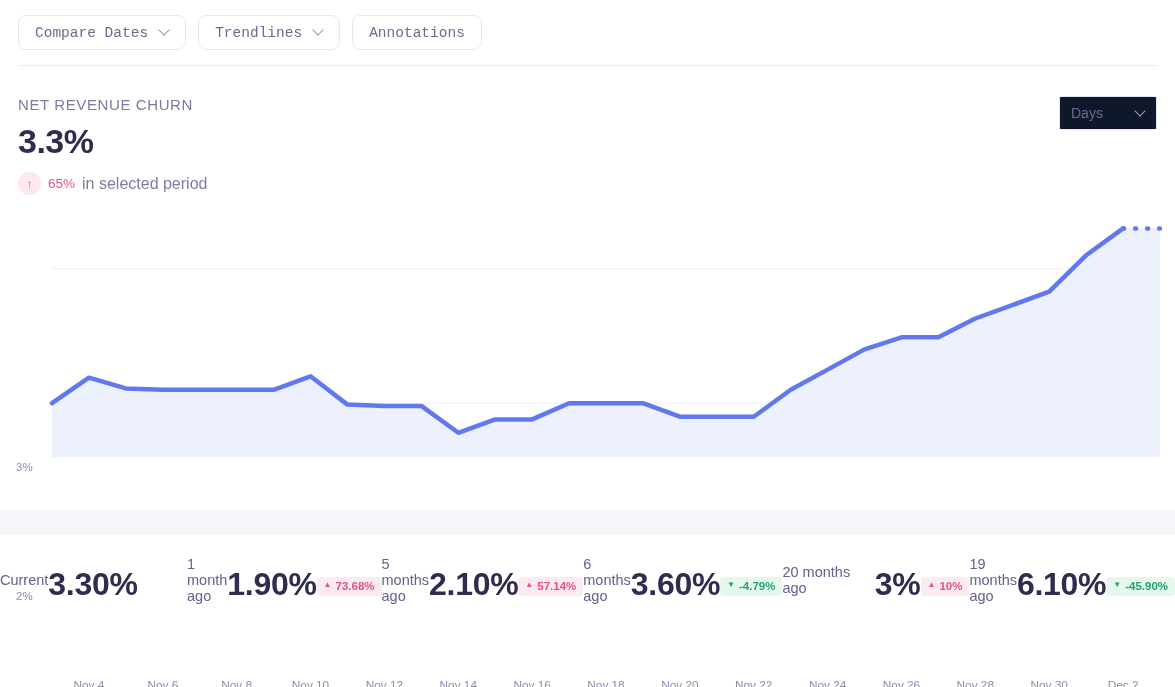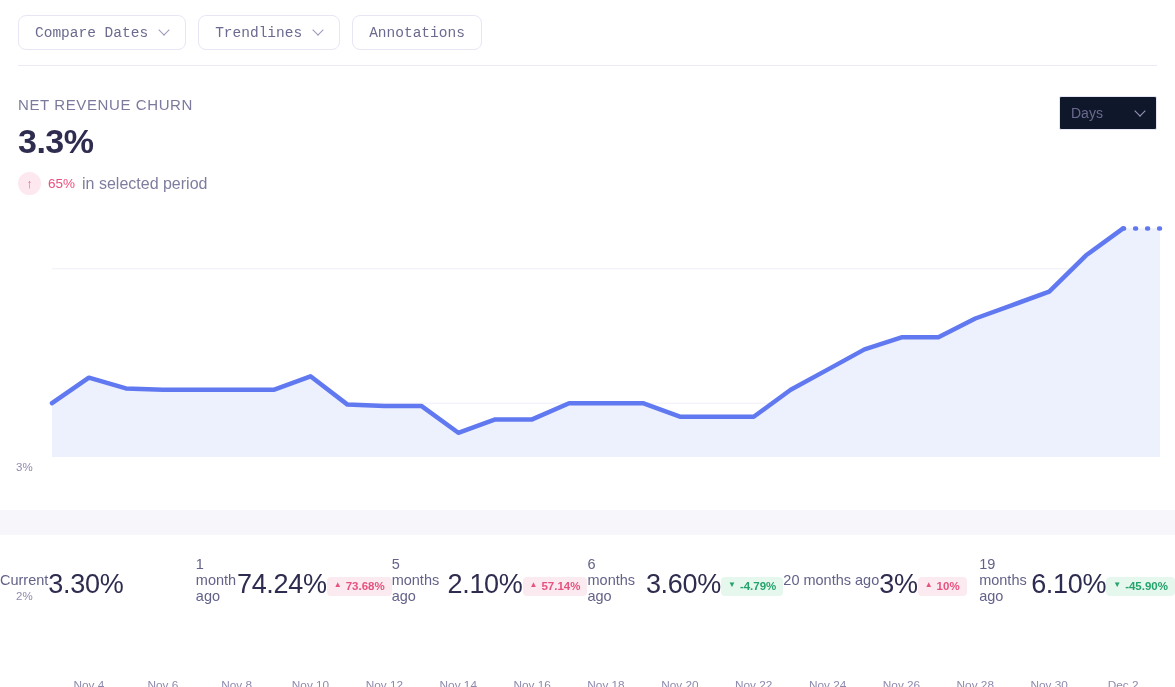--- a/index.html
+++ b/index.html
@@ -69,21 +69,21 @@
   }
 
   
   .band { position: absolute; left: 0; top: 510px; width: 1175px; height: 25px; background: #f7f6fb; }
   .cards {
     position: absolute; left: 0; top: 556px; width: 1175px;
     display: flex;
   }
   .card { flex: 1; display: flex; flex-direction: row; align-items: center; }
   .card-label { font-size: 14.5px; color: #63628a; }
-  .card-value { font-size: 27px; font-weight: 400; color: #2e2c4f; margin-top: 9px; letter-spacing: -.3px; }
+  .card-value { font-size: 32px; font-weight: 700; color: #2e2c4f; margin-top: 9px; letter-spacing: -.3px; }
   .card-badge {
     margin-top: 12px; height: 19px; border-radius: 4px;
     display: inline-flex; align-items: center; gap: 4px;
     padding: 0 7px; font-size: 11.5px; font-weight: 600;
   }
   .badge-up { background: #fceaf1; color: #e5537f; }
   .badge-down { background: #e6f7ee; color: #24a36b; }
   .tri { font-size: 8px; line-height: 1; position: relative; top: -1px; }
   .badge-spacer { height: 31px; }
 </style>
@@ -152,21 +152,21 @@
   <div class="band"></div>
 
   <div class="cards" id="cards">
       <div class="card">
         <div class="card-label">Current</div>
         <div class="card-value">3.30%</div>
         <div class="badge-spacer"></div>
       </div>
       <div class="card">
         <div class="card-label">1 month ago</div>
-        <div class="card-value">74.24%</div>
+        <div class="card-value">1.90%</div>
         <div class="card-badge badge-up">
           <span class="tri">▲</span>
           <span>73.68%</span>
         </div>
       </div>
       <div class="card">
         <div class="card-label">5 months ago</div>
         <div class="card-value">2.10%</div>
         <div class="card-badge badge-up">
           <span class="tri">▲</span>

